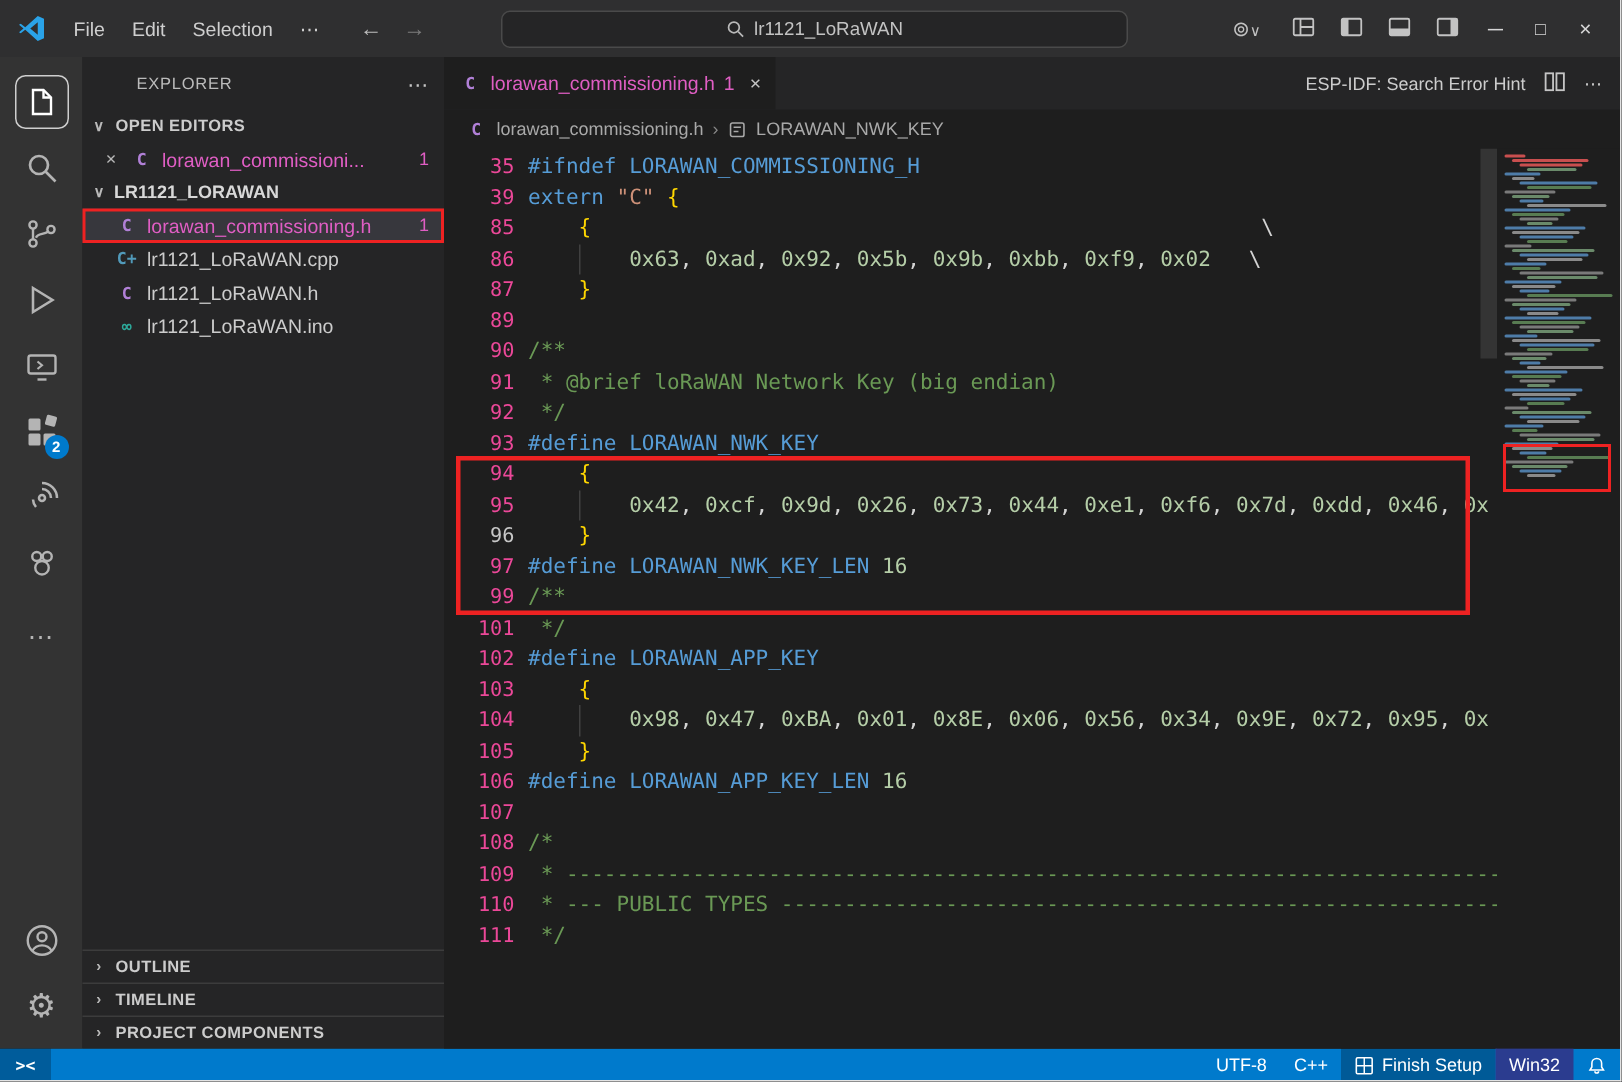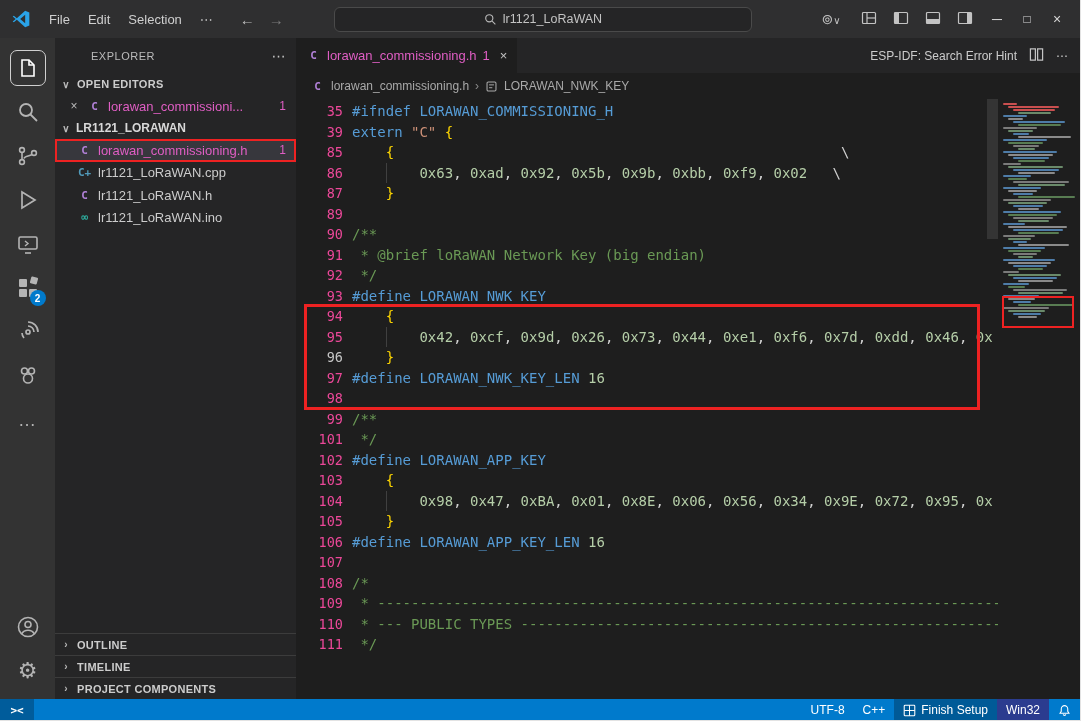--- a/index.html
+++ b/index.html
@@ -372,24 +372,20 @@
   <div class="cl active">
     <span class="ln">96</span>
     <span class="ct"><span class="tk-t">    </span><span class="tk-b">}</span></span>
   </div>
 
   <div class="cl">
     <span class="ln">97</span>
     <span class="ct"><span class="tk-d">#define LORAWAN_NWK_KEY_LEN </span><span class="tk-n">16</span></span>
   </div>
 
-  <div class="cl">
-    <span class="ln">98</span>
-    <span class="ct"></span>
-  </div>
 
   <div class="cl">
     <span class="ln">99</span>
     <span class="ct"><span class="tk-c">/**</span></span>
   </div>
 
 
   <div class="cl">
     <span class="ln">101</span>
     <span class="ct"><span class="tk-c"> */</span></span>

